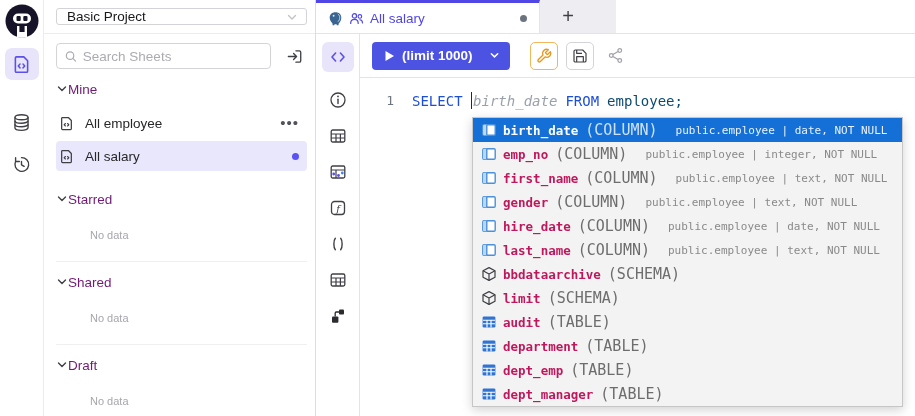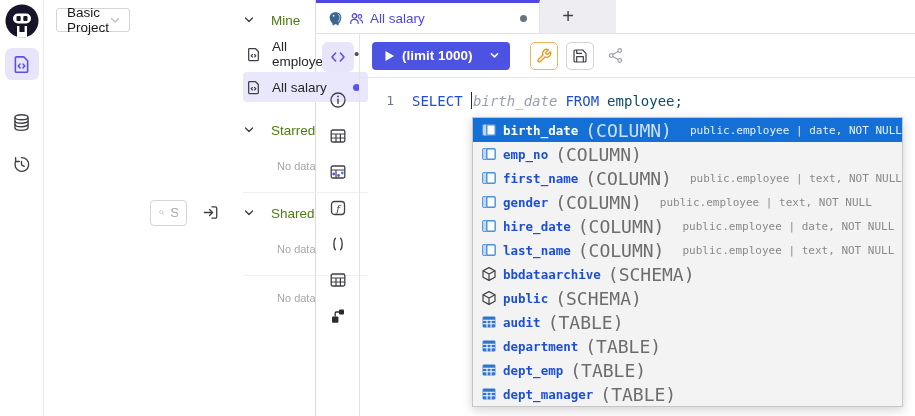--- a/index.html
+++ b/index.html
@@ -9,33 +9,33 @@
 
   
   .rail { width:44px; border-right:1px solid #ececf0; display:flex; flex-direction:column; align-items:center; flex-shrink:0; background:#fff; }
   .logo { width:36px; height:36px; margin-top:3px; }
   .rail-item { width:34px; height:32px; border-radius:7px; display:flex; align-items:center; justify-content:center; cursor:pointer; }
   .rail-item.active { background:#e8e5fb; margin-top:9px; }
   .rail-item.db { margin-top:26px; }
   .rail-item.hist { margin-top:10px; }
 
   
-  .sidebar { width:272px; border-right:1px solid #dcdce1; flex-shrink:0; background:#fff; display:flex; flex-direction:row; }
+  .sidebar { width:272px; border-right:1px solid #dcdce1; flex-shrink:0; background:#fff; display:flex; flex-direction:column; }
   .proj-select { margin:8px 8px 0 12px; height:24px; border:1px solid #d4d4d8; border-radius:3px;
     display:flex; align-items:center; padding:0 8px 0 10px; font-size:13.5px; color:#18181b; cursor:pointer; }
   .proj-select .grow { flex:1; }
   .sb-div { border-bottom:1px solid #ececf0; margin-top:8px; }
   .search-row { display:flex; align-items:center; margin:9px 10px 0 12px; gap:12px; }
   .search-box { flex:1; height:26px; border:1px solid #d4d4d8; border-radius:4px; display:flex; align-items:center; padding:0 8px; gap:6px; background:#fff; }
   .search-box input { border:none; outline:none; width:100%; font-size:13.5px; font-family:"Liberation Sans",sans-serif; color:#3f3f46; background:transparent; }
   .search-box input::placeholder { color:#ababb2; }
   .import-btn { width:22px; height:22px; display:flex; align-items:center; justify-content:center; cursor:pointer; }
 
   .sb-section { padding:0 8px 0 12px; }
-  .sec-head { display:flex; align-items:center; gap:16px; height:32px; margin-top:4px; font-size:13.5px; color:#4d7c0f; cursor:pointer; }
+  .sec-head { display:flex; align-items:center; gap:0; height:32px; margin-top:4px; font-size:13.5px; color:#701a75; cursor:pointer; }
   .sheet-row { display:flex; align-items:center; gap:11px; height:30px; padding:0 8px 0 3px; margin:3px 0 0 0; border-radius:4px; font-size:13.5px; color:#27272a; cursor:pointer; }
   .sheet-row.selected { background:#e9e7fb; }
   .sheet-row .grow, .sec-head .grow { flex:1; }
   .no-data { color:#a6a6ad; font-size:11px; padding:14px 0 12px 34px; }
   .sec-sep { border-bottom:1px solid #efeff2; margin:8px 0 2px 0; }
   .dot-unsaved { width:7px; height:7px; border-radius:50%; background:#5b51f5; }
   .more { color:#52525b; font-size:15px; letter-spacing:1px; line-height:8px; }
 
   
   .main { flex:1; display:flex; flex-direction:column; min-width:0; }
@@ -70,22 +70,22 @@
   .kw { color:#1d4ed8; }
   .plain { color:#0c4a6e; }
   .ghost-wrap { display:flex; align-items:center; }
   .caret { display:inline-block; width:1.5px; height:17px; background:#1f2937; margin-right:1px; }
   .ghost { color:#9aa1ab; font-style:italic; }
 
   .ac { position:absolute; left:112px; top:39px; width:431px; background:#f3f3f3;
     border:1px solid #c6c6c6; box-shadow:0 3px 10px rgba(0,0,0,.18); font-family:"DejaVu Sans Mono", monospace; }
   .ac-row { height:24px; display:flex; align-items:center; padding:0 8px; cursor:pointer; }
   .ac-ic { width:16px; height:16px; margin-right:6px; flex-shrink:0; display:flex; align-items:center; }
-  .ac-label { font-size:12.5px; font-weight:bold; color:#1d4ed8; }
-  .ac-kind { font-size:18px; color:#6d6d6d; margin-left:7px; }
+  .ac-label { font-size:12.5px; font-weight:bold; color:#be185d; }
+  .ac-kind { font-size:15px; color:#6d6d6d; margin-left:7px; }
   .ac-detail { font-size:11px; color:#8a8a8a; margin-left:18px; white-space:nowrap; }
   .ac-row.sel { background:#1470d6; }
   .ac-row.sel .ac-label { color:#fff; }
   .ac-row.sel .ac-kind { color:#cfe1f7; }
   .ac-row.sel .ac-detail { color:#e8f1fd; }
 
   svg { display:block; }
 </style>
 </head>
 <body>
@@ -204,20 +204,26 @@
 
       <div class="sec-head">
         <svg width="12" height="12" viewBox="0 0 12 12">
           <path d="M2.5 4 L6 7.5 L9.5 4" fill="none" stroke="#3f3f46" stroke-width="1.4" stroke-linecap="round" stroke-linejoin="round"></path>
         </svg>
         <span>Shared</span>
       </div>
       <div class="no-data">No data</div>
       <div class="sec-sep"></div>
 
+      <div class="sec-head">
+        <svg width="12" height="12" viewBox="0 0 12 12">
+          <path d="M2.5 4 L6 7.5 L9.5 4" fill="none" stroke="#3f3f46" stroke-width="1.4" stroke-linecap="round" stroke-linejoin="round"></path>
+        </svg>
+        <span>Draft</span>
+      </div>
       <div class="no-data">No data</div>
     </div>
   </div>
 
   <div class="main">
     <div class="tabbar">
       <div class="tabstrip">
         <div class="tab">
           <svg width="15" height="15" viewBox="0 0 16 16">
             <path d="M8 1.2 c3.8 0 6.2 2.3 6.2 5.7 0 2.6 -1.1 4.7 -2.3 6 -.5 .55 -.75 1.15 -.65 1.85 l.05 .55 h-1.9 l-.2 -1.2 h-2.3 l-.2 1.2 h-1.9 l.1 -.9 c.1 -.7 -.2 -1.3 -.7 -1.85 C3 11.2 1.8 9.5 1.8 6.9 1.8 3.5 4.2 1.2 8 1.2 Z" fill="#3a6590"></path>
@@ -356,20 +362,21 @@
               <span class="ac-detail">public.employee | date, NOT NULL</span>
             </div>
             <div class="ac-row">
               <span class="ac-ic">
                   <svg width="16" height="16">
                     <use href="#ic-col"></use>
                   </svg>
                 </span>
               <span class="ac-label">emp_no</span>
               <span class="ac-kind">(COLUMN)</span>
+              <span class="ac-detail">public.employee | integer, NOT NULL</span>
             </div>
             <div class="ac-row">
               <span class="ac-ic">
                   <svg width="16" height="16">
                     <use href="#ic-col"></use>
                   </svg>
                 </span>
               <span class="ac-label">first_name</span>
               <span class="ac-kind">(COLUMN)</span>
               <span class="ac-detail">public.employee | text, NOT NULL</span>
@@ -412,21 +419,21 @@
                 </span>
               <span class="ac-label">bbdataarchive</span>
               <span class="ac-kind">(SCHEMA)</span>
             </div>
             <div class="ac-row">
               <span class="ac-ic">
                   <svg width="16" height="16">
                     <use href="#ic-schema"></use>
                   </svg>
                 </span>
-              <span class="ac-label">public</span>
+              <span class="ac-label">limit</span>
               <span class="ac-kind">(SCHEMA)</span>
             </div>
             <div class="ac-row">
               <span class="ac-ic">
                   <svg width="16" height="16">
                     <use href="#ic-tbl"></use>
                   </svg>
                 </span>
               <span class="ac-label">audit</span>
               <span class="ac-kind">(TABLE)</span>

